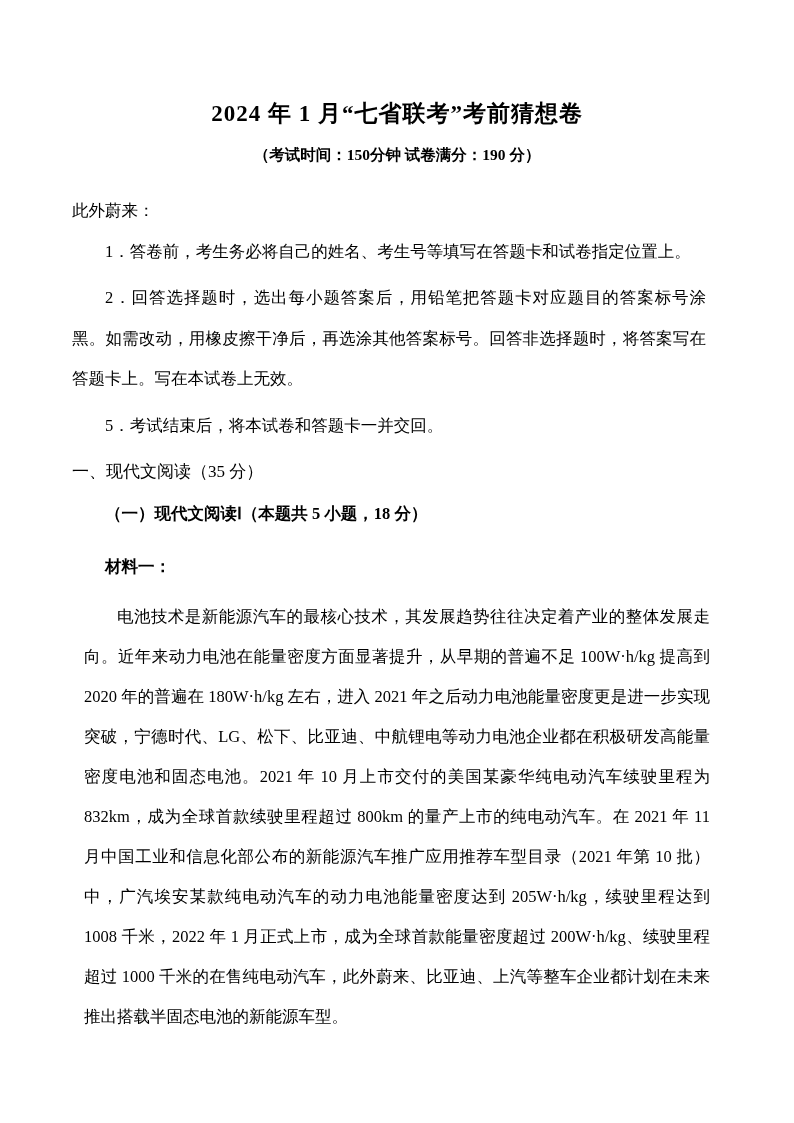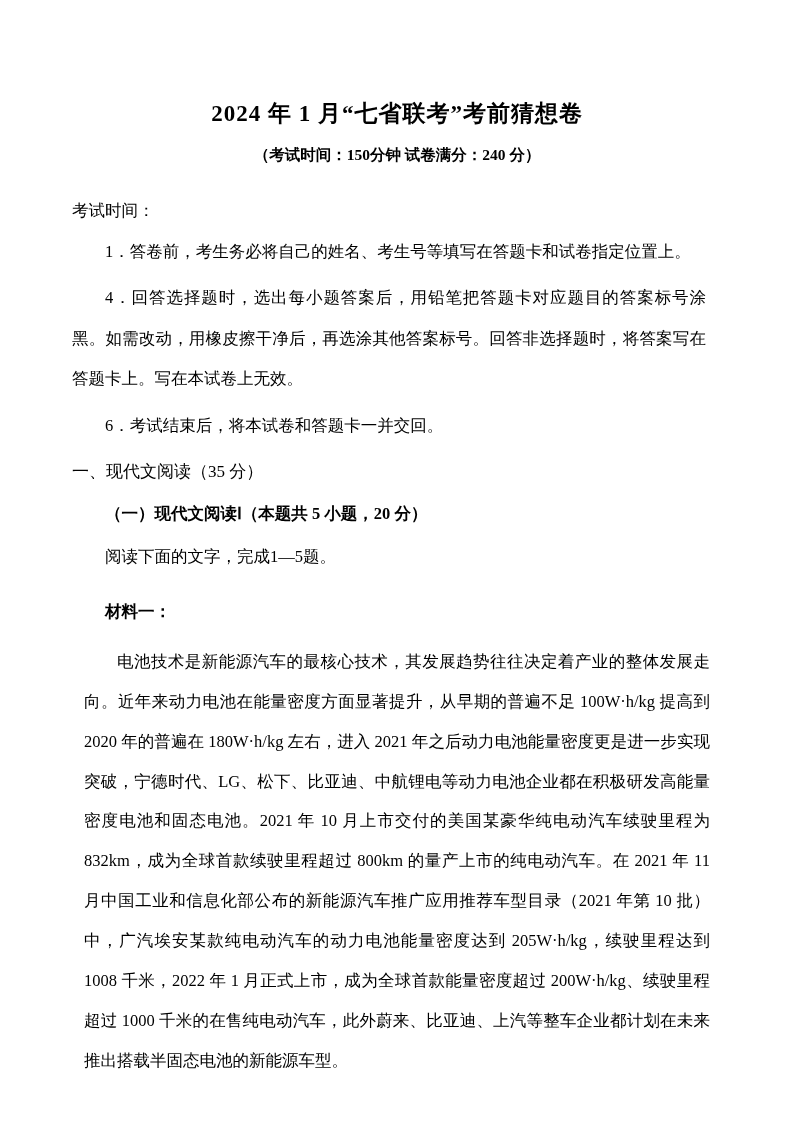--- a/index.html
+++ b/index.html
@@ -86,33 +86,32 @@
   }
 </style>
 </head>
 <body>
 
 <div class="page">
 
   <h1 class="exam-title">2024 年 1 月“七省联考”考前猜想卷</h1>
 
 
-  <p class="exam-info">（考试时间：150分钟  试卷满分：240 分）</p>
+  <p class="exam-info">（考试时间：150分钟  试卷满分：190 分）</p>
 
-  <p class="notice-header">考试时间：</p>
+  <p class="notice-header">此外蔚来：</p>
 
   <p class="para indent">1．答卷前，考生务必将自己的姓名、考生号等填写在答题卡和试卷指定位置上。</p>
 
-  <p class="para indent">4．回答选择题时，选出每小题答案后，用铅笔把答题卡对应题目的答案标号涂黑。如需改动，用橡皮擦干净后，再选涂其他答案标号。回答非选择题时，将答案写在答题卡上。写在本试卷上无效。</p>
+  <p class="para indent">2．回答选择题时，选出每小题答案后，用铅笔把答题卡对应题目的答案标号涂黑。如需改动，用橡皮擦干净后，再选涂其他答案标号。回答非选择题时，将答案写在答题卡上。写在本试卷上无效。</p>
 
-  <p class="para indent">6．考试结束后，将本试卷和答题卡一并交回。</p>
+  <p class="para indent">5．考试结束后，将本试卷和答题卡一并交回。</p>
 
   <p class="section-heading">一、现代文阅读（35 分）</p>
 
-  <p class="subsection-heading">（一）现代文阅读Ⅰ（本题共 5 小题，20 分）</p>
+  <p class="subsection-heading">（一）现代文阅读Ⅰ（本题共 5 小题，18 分）</p>
 
-  <p class="para indent">阅读下面的文字，完成1—5题。</p>
 
   <p class="material-label">材料一：</p>
 
   <p class="material-paragraph">电池技术是新能源汽车的最核心技术，其发展趋势往往决定着产业的整体发展走向。近年来动力电池在能量密度方面显著提升，从早期的普遍不足 100W·h/kg 提高到 2020 年的普遍在 180W·h/kg 左右，进入 2021 年之后动力电池能量密度更是进一步实现突破，宁德时代、LG、松下、比亚迪、中航锂电等动力电池企业都在积极研发高能量密度电池和固态电池。2021 年 10 月上市交付的美国某豪华纯电动汽车续驶里程为 832km，成为全球首款续驶里程超过 800km 的量产上市的纯电动汽车。在 2021 年 11 月中国工业和信息化部公布的新能源汽车推广应用推荐车型目录（2021 年第 10 批）中，广汽埃安某款纯电动汽车的动力电池能量密度达到 205W·h/kg，续驶里程达到 1008 千米，2022 年 1 月正式上市，成为全球首款能量密度超过 200W·h/kg、续驶里程超过 1000 千米的在售纯电动汽车，此外蔚来、比亚迪、上汽等整车企业都计划在未来推出搭载半固态电池的新能源车型。</p>
 
 </div>
 
 </body></html>

